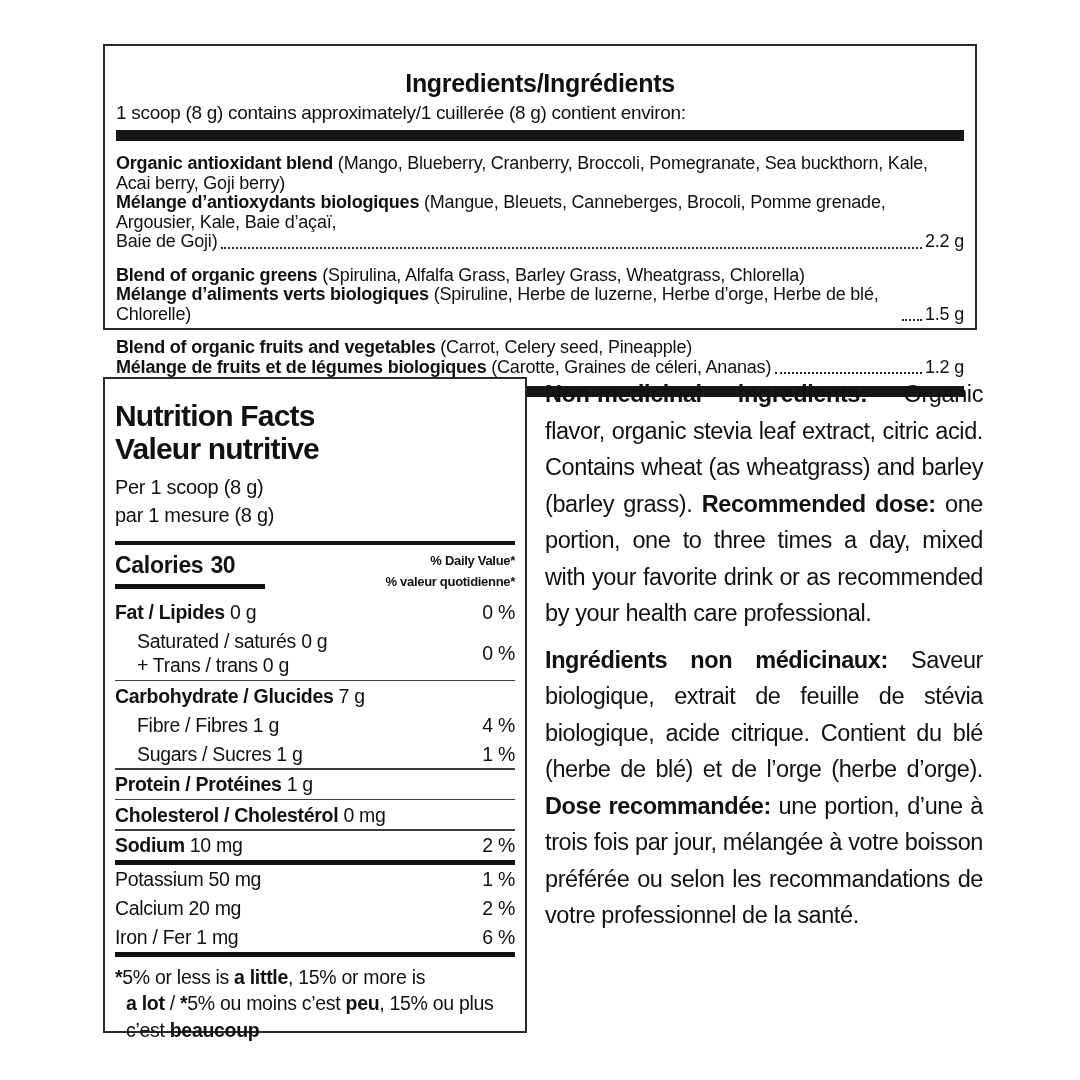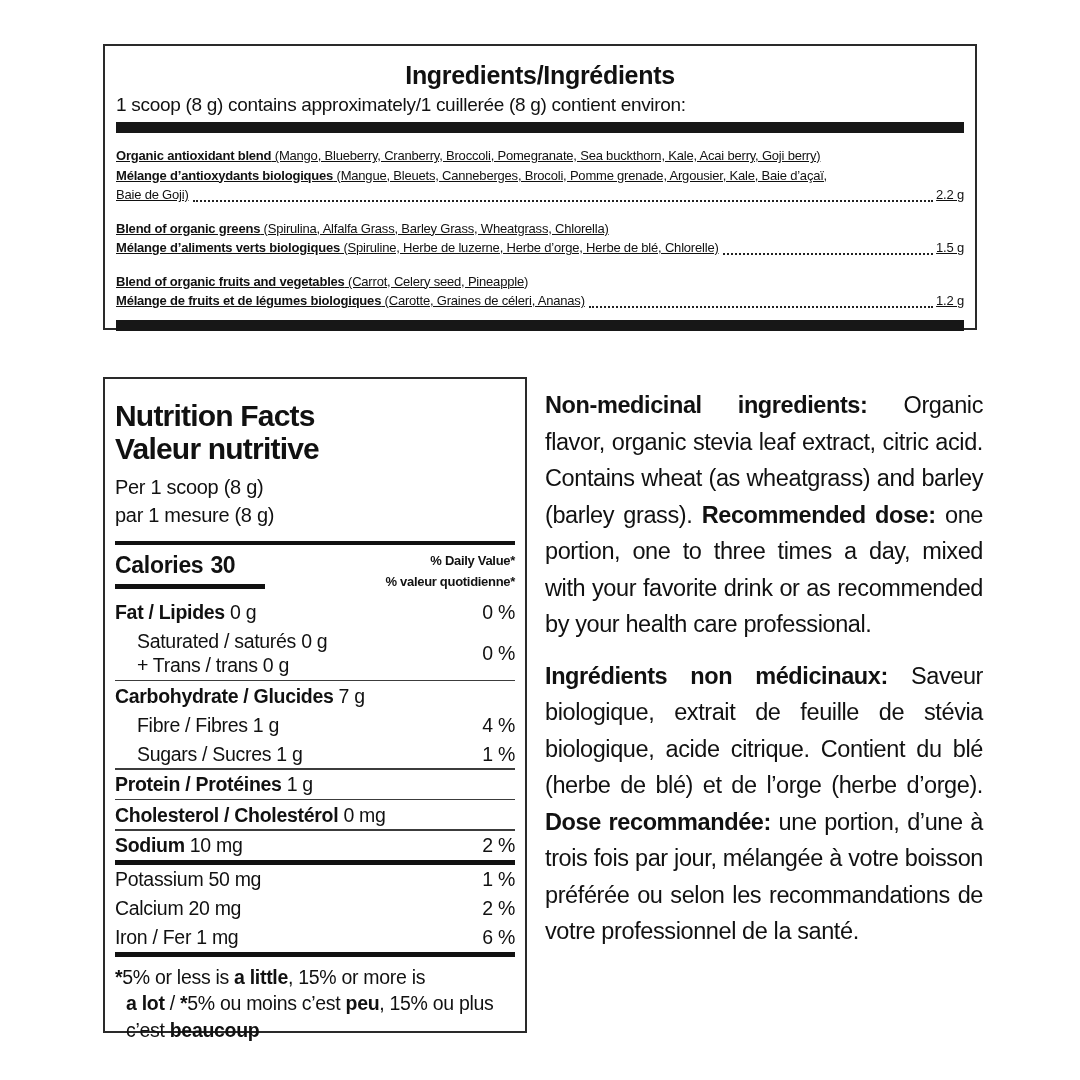--- a/index.html
+++ b/index.html
@@ -1,26 +1,26 @@
 <!DOCTYPE html>
 <html><head>
 <meta charset="utf-8">
 <style>
   html,body { margin:0; padding:0; background:#ffffff; }
   body { width:1080px; height:1080px; font-family:"Liberation Sans", sans-serif; color:#111; }
   .page { position:relative; width:1080px; height:1080px; overflow:hidden; background:#fff; }
 
   
   .ing-box { position:absolute; left:103px; top:44px; width:874px; height:286px;
-             border:2px solid #2a2a2a; box-sizing:border-box; padding:8px 11px; background:#fff; }
+             border:2px solid #2a2a2a; box-sizing:border-box; padding:16px 11px; background:#fff; }
   .ing-title { text-align:center; font-weight:bold; font-size:25px; line-height:29px; margin-top:7px; letter-spacing:-0.3px; }
   .ing-sub { text-align:left; font-size:19px; line-height:23px; margin-top:3px; letter-spacing:-0.3px; }
   .bar { height:11px; background:#171717; margin-top:6px; }
   .bar-bottom { margin-top:9px; }
-  .ing-entry { font-size:13px; line-height:19.5px; margin-top:14px; letter-spacing:-0.2px;text-decoration:underline; }
+  .ing-entry { font-size:18px; line-height:19.5px; margin-top:14px; letter-spacing:-0.2px; }
   .ing-entry:first-child { margin-top:13px; }
   .leader-line { display:flex; align-items:flex-end; }
   .leader { flex:1 1 auto; border-bottom:2px dotted #222; margin:0 3px 3px 4px; min-width:20px; }
   .amount { white-space:nowrap;text-align:center; }
 
   
   .nf-box { position:absolute; left:103px; top:377px; width:424px; height:656px;
             border:2px solid #2a2a2a; box-sizing:border-box; padding:20px 10px 0; background:#fff; }
   .nf-title { font-weight:bold; font-size:30px; line-height:33px; letter-spacing:-0.8px; }
   .nf-serving { font-size:20px; line-height:28px; letter-spacing:-0.3px; }
@@ -36,21 +36,21 @@
   .nf-row.group2 { align-items:center;gap:39px; }
   .indent { padding-left:22px; }
   .dv { white-space:nowrap; }
   .rule-thin { height:1.5px; background:#3c3c3c; }
   .rule-thick { height:5px; background:#111; }
   .footnote { font-size:19.5px; line-height:26.5px; margin-top:7px; letter-spacing:-0.3px; }
   .footnote .fl-ind { padding-left:11px; }
 
   
   .right-col { position:absolute; left:545px; top:372px; width:438px; }
-  .rc-para { font-size:23.5px; line-height:36.5px; letter-spacing:-0.4px; text-align:justify; margin:15px 0 10px 0; }
+  .rc-para { font-size:23.5px; line-height:36.5px; letter-spacing:-0.4px; text-align:justify; margin:4px 0 10px 0; }
   b { font-weight:bold; }
 </style>
 </head>
 <body>
 
 <div class="page">
 
   <div class="ing-box">
     <div class="ing-title">Ingredients/Ingrédients</div>
     <div class="ing-sub">1 scoop (8 g) contains approximately/1 cuillerée (8 g) contient environ:</div>

